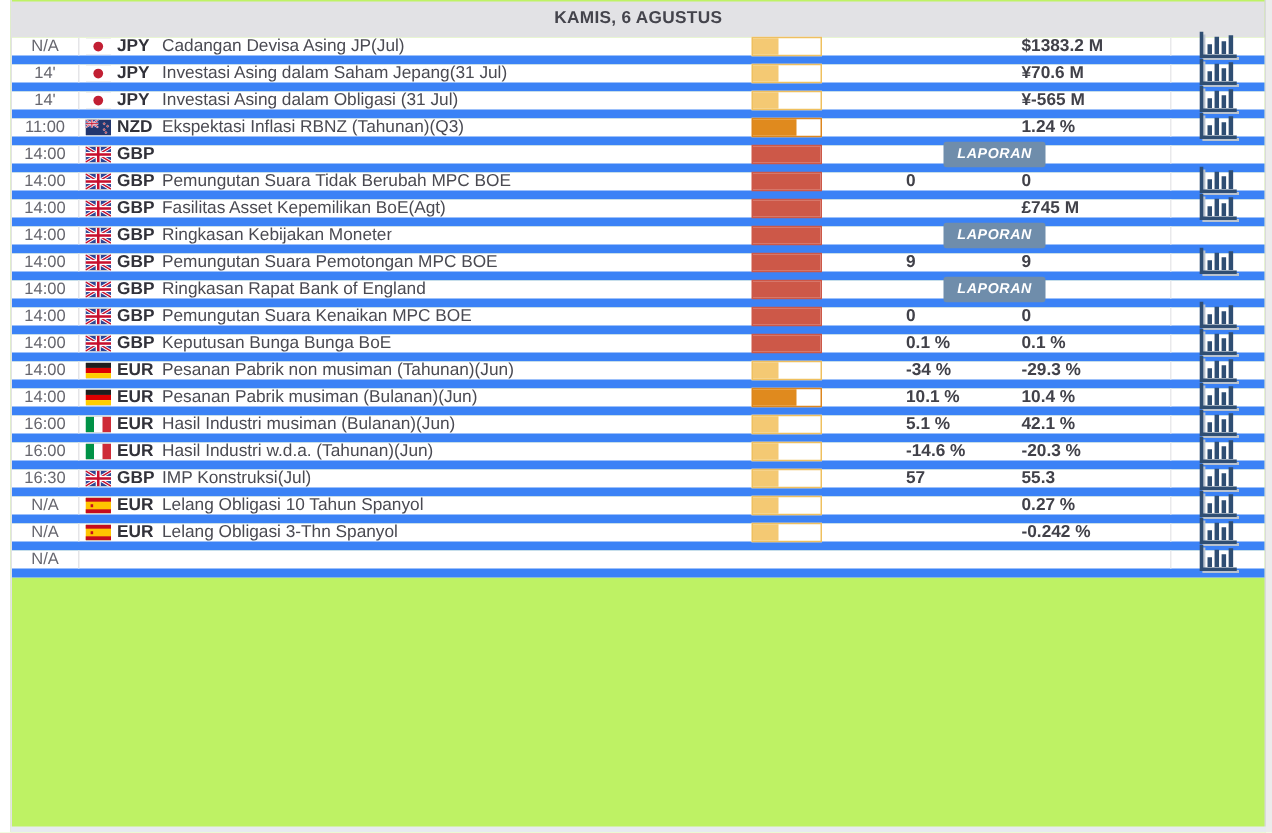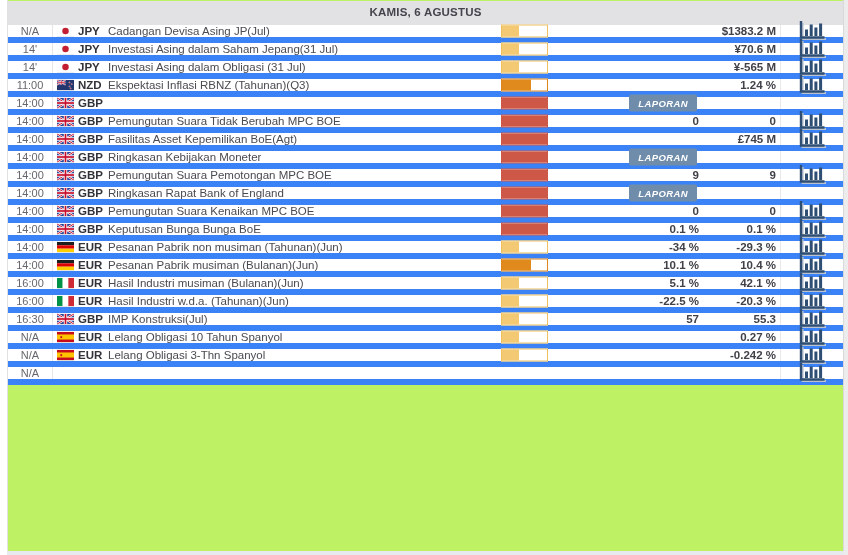--- a/index.html
+++ b/index.html
@@ -35,21 +35,21 @@
   .bar.low    { border-color:#efc05f; } .bar.low .fill    { width:38%; background:#f4c973; }
   .bar.medium { border-color:#dd861e; } .bar.medium .fill { width:64%; background:#e08a1e; }
   .bar.high   { border-color:#cd5848; } .bar.high .fill   { width:100%; background:#cd5848; }
 
   .badge { position:absolute; right:146px; top:50%; transform:translateY(-50%);
            background:#6f8dab; color:#fff; font-size:9.5px; font-weight:bold;
            font-style:italic; padding:3px 9px; border-radius:2px; letter-spacing:.4px;
            cursor:pointer; }
 
   .val { position:absolute; top:50%; transform:translateY(-50%); width:95px;
-         text-align:right; font-size:11.5px; font-weight:bold; color:#414149; }
+         font-size:11.5px; font-weight:bold; color:#414149; }
   .v1 { right:144px; } .v2 { right:67px; }
 
   .iconcell { position:absolute; right:0; top:0; width:63px; height:100%;
               border-left:1px solid #e9e9eb; display:flex; align-items:center; justify-content:center; }
   .charticon { display:inline-block; cursor:pointer; line-height:0; }
 </style>
 </head>
 <body>
 
 <div class="page">
@@ -498,21 +498,21 @@
               <rect width="20" height="36" fill="#009246"></rect>
               <rect x="20" width="20" height="36" fill="#fff"></rect>
               <rect x="40" width="20" height="36" fill="#ce2b37"></rect>
             </svg>
           </span>
     <span class="cur">EUR</span>
     <span class="event">Hasil Industri w.d.a. (Tahunan)(Jun)</span>
     <div class="bar low">
             <div class="fill"></div>
           </div>
-  <div class="val v1">-22.5 %</div>
+  <div class="val v1">-14.6 %</div>
           <div class="val v2">-20.3 %</div>
           <div class="iconcell">
             <span class="charticon"><svg width="27" height="20" viewBox="0 0 27 20">
                 <path d="M3.6 2 V18 H27" stroke="#b9c3cf" stroke-width="2" fill="none"></path>
                 <path d="M2 0 V16.5 H25.5" stroke="#2f4e73" stroke-width="2.4" fill="none"></path>
                 <g fill="#2f4e73">
                   <rect x="6" y="8.5" width="3" height="6.5"></rect>
                   <rect x="10.7" y="3.5" width="3" height="11.5"></rect>
                   <rect x="15.4" y="6.5" width="3" height="8.5"></rect>
                   <rect x="20.1" y="2.5" width="3" height="12.5"></rect>

